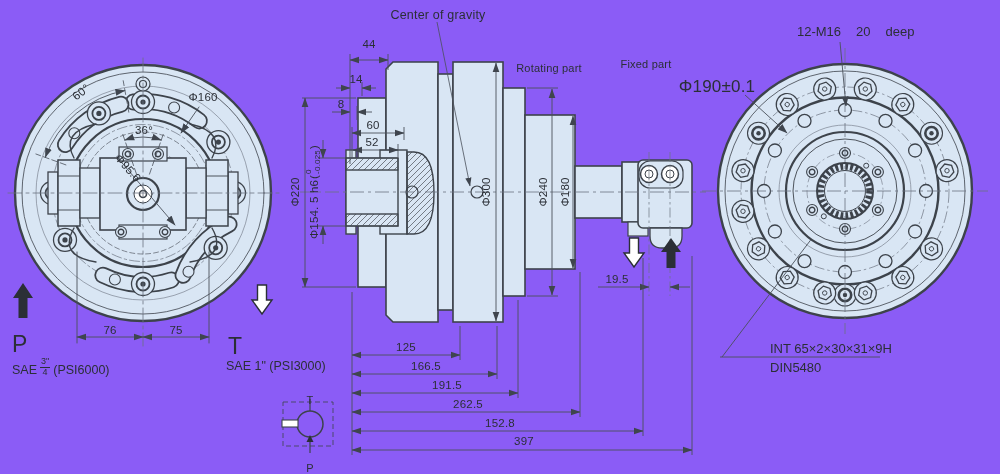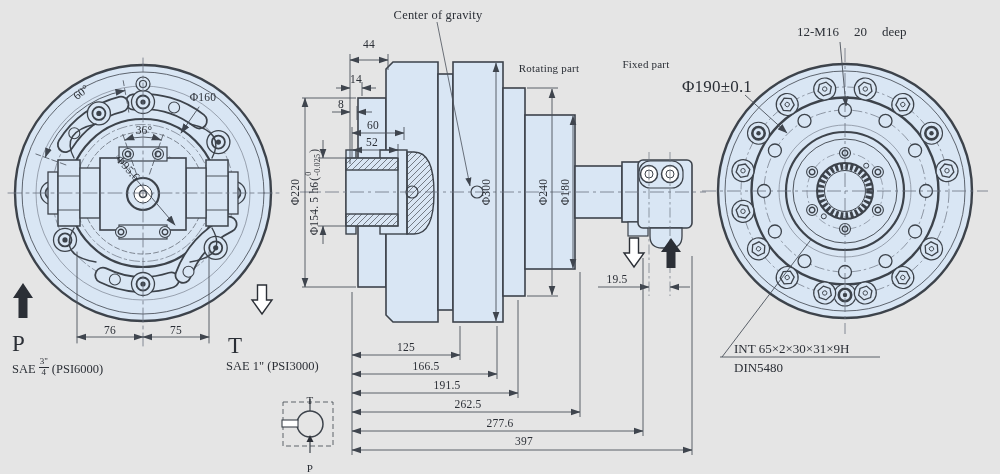--- a/index.html
+++ b/index.html
@@ -1,35 +1,35 @@
 <!DOCTYPE html>
 <html><head>
 <meta charset="utf-8">
 <style>
   html,body{margin:0;padding:0;background:#fff;}
-  #stage{position:relative;width:1000px;height:474px;background:#e5e5e5;overflow:hidden;
-         font-family:Liberation Serif, serif;color:#2b2f36;}
+  #stage{position:relative;width:1000px;height:474px;background:#8b5cf6;overflow:hidden;
+         font-family:Liberation Sans, sans-serif;color:#2b2f36;}
   #draw{position:absolute;left:0;top:0;}
   .lbl{position:absolute;transform:translate(-50%,-50%);font-size:11.5px;white-space:nowrap;
        color:#2b2f36;letter-spacing:.2px;}
   .lbl.big{font-size:11px;margin-top:8px;}
   .lbl.rot{transform:translate(-50%,-50%) rotate(-90deg);}
   .lbl.rot48{transform:translate(-50%,-50%) rotate(48deg);}
   .lbl.rotm38{transform:translate(-50%,-50%) rotate(-38deg);}
   .corner{position:absolute;white-space:nowrap;}
   .portletter{font-size:23px;}
   .portspec{font-size:12.5px;display:flex;align-items:flex-end;gap:3px;}
   .frac{display:inline-flex;flex-direction:column;align-items:center;font-size:9px;line-height:1;}
   .frac i{font-style:normal;}
   .frac i:first-child{border-bottom:1px solid #2b2f36;padding:0 1px 1px;}
   .tolwrap{display:inline-flex;align-items:center;gap:1px;}
   .tolstack{display:inline-flex;flex-direction:column;font-size:8px;line-height:1.1;}
   .tolstack i{font-style:normal;}
   .boltnote{display:flex;gap:15px;font-size:13px;text-align:center;}
-  .intnote{font-size:13px;}
+  .intnote{font-size:13px;margin-left:36px;}
 </style>
 </head>
 <body>
 
 <div id="stage">
 
 <svg id="draw" width="1000" height="474" viewBox="0 0 1000 474">
   <defs>
     <pattern id="hatch" width="6" height="6" patternUnits="userSpaceOnUse">
       <path d="M0,6 L6,0" stroke="#5a6068" stroke-width="0.8"></path>
@@ -365,21 +365,21 @@
 <div class="lbl rot" style="left:486px;top:192px">Φ300</div>
 <div class="lbl rot" style="left:543px;top:192px">Φ240</div>
 <div class="lbl rot" style="left:565px;top:192px">Φ180</div>
 
 <div class="lbl" style="left:617px;top:279px">19.5</div>
 
 <div class="lbl" style="left:406px;top:347px">125</div>
 <div class="lbl" style="left:426px;top:366px">166.5</div>
 <div class="lbl" style="left:447px;top:385px">191.5</div>
 <div class="lbl" style="left:468px;top:404px">262.5</div>
-<div class="lbl" style="left:500px;top:423px">277.6</div>
+<div class="lbl" style="left:500px;top:423px">152.8</div>
 <div class="lbl" style="left:524px;top:441px">397</div>
 
 <div class="lbl big" style="left:310px;top:392px">T</div>
 <div class="lbl big" style="left:310px;top:460px">P</div>
 
 <div class="lbl rotm38" style="left:81px;top:92px">60°</div>
 <div class="lbl" style="left:203px;top:97px">Φ160</div>
 <div class="lbl" style="left:144px;top:130px">36°</div>
 <div class="lbl rot48" style="left:128px;top:168px">Φ95.6</div>
 <div class="lbl" style="left:110px;top:330px">76</div>

